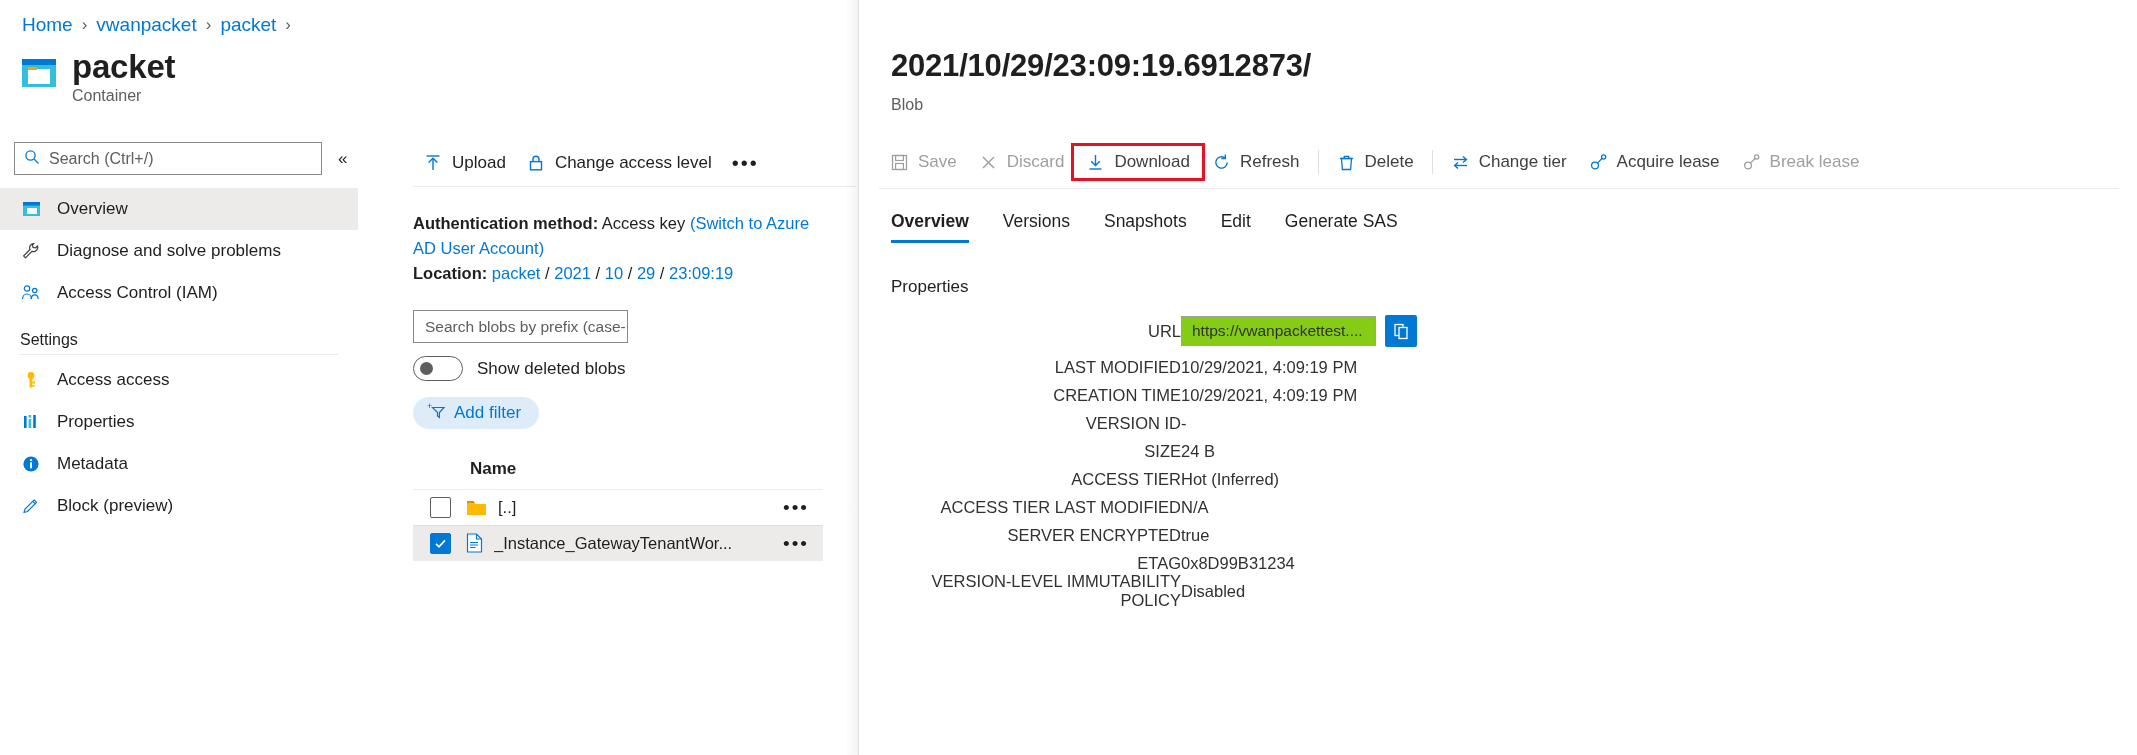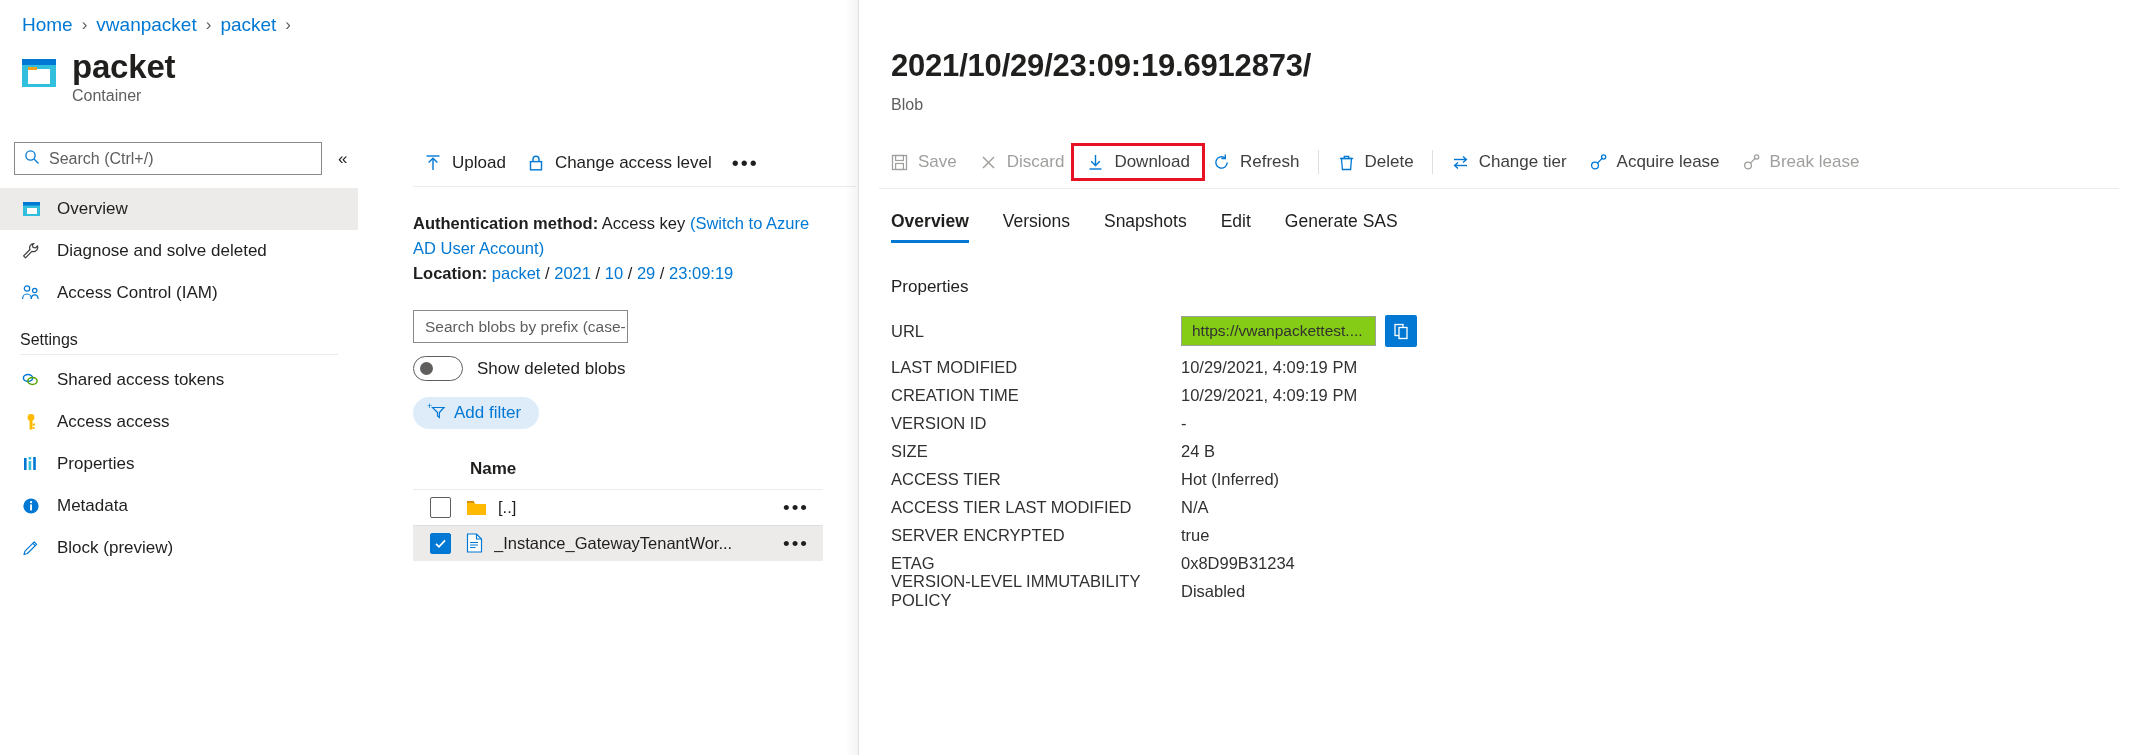--- a/index.html
+++ b/index.html
@@ -146,21 +146,21 @@
   .cmdbar-rule { position:absolute; left:20px; top:188px; width:1240px; height:1px; background:#edebe9; }
 
   .tabs { position:absolute; left: 32px; top: 205px; display:flex; align-items:flex-end; gap: 0; }
   .tab { font-size: 17.5px; color:#201f1e; padding: 6px 0 11px 0; margin-right: 34px; cursor:pointer; position:relative; }
   .tab.active { font-weight: 700; }
   .tab.active::after {
     content:""; position:absolute; left:0; right:0; bottom:0; height:3px; background:#0078d4;
   }
 
   .props-title { position:absolute; left: 32px; top: 277px; font-size: 17px; color:#201f1e; }
-  .ptable { position:absolute; left: 32px; top: 309px; width: 900px; }
+  .ptable { position:absolute; left: 32px; top: 309px; width: 900px; text-align: right; }
   .prow { display:flex; align-items:center; height: 28px; font-size: 16.5px; color:#323130; }
   .pkey { width: 290px; flex:none; }
   .pval { }
   .urlrow { display:flex; align-items:center; height: 44px; font-size:16.5px; color:#323130; }
   .url-field {
     width: 195px; height: 30px; background:#84cc16; border:1px solid #a19f9d;
     display:flex; align-items:center; padding: 8px 10px; font-size: 15.5px; color:#323130;
     white-space:nowrap; overflow:hidden;
   }
   .copy-btn {
@@ -222,47 +222,38 @@
         </span>
         <span>Overview</span>
       </div>
 
       <div class="nav-item">
         <span class="nav-ico">
           <svg width="20" height="20" viewBox="0 0 20 20">
             <path d="M13 2.5a4.3 4.3 0 0 0-4 6l-6.4 6.4 1.9 1.9 6.4-6.4a4.3 4.3 0 0 0 5.5-5.6L14.6 7 12 6.4l-.6-2.6 1.6-1.3z" fill="none" stroke="#3d3d3d" stroke-width="1.2" stroke-linejoin="round"></path>
           </svg>
         </span>
-        <span>Diagnose and solve deleted</span>
+        <span>Diagnose and solve problems</span>
       </div>
 
       <div class="nav-item">
         <span class="nav-ico">
           <svg width="20" height="20" viewBox="0 0 20 20">
             <circle cx="6" cy="5.5" r="2.7" fill="none" stroke="#0078d4" stroke-width="1.2"></circle>
             <path d="M1.6 16c0-3 2-5 4.4-5s4.4 2 4.4 5" fill="none" stroke="#0078d4" stroke-width="1.2"></path>
             <circle cx="13.7" cy="7.5" r="2.2" fill="none" stroke="#0078d4" stroke-width="1.2"></circle>
             <path d="M10.3 16c0-2.5 1.6-4.2 3.4-4.2s3.4 1.7 3.4 4.2" fill="none" stroke="#0078d4" stroke-width="1.2"></path>
           </svg>
         </span>
         <span>Access Control (IAM)</span>
       </div>
 
       <div class="nav-group-title">Settings</div>
       <div class="nav-divider"></div>
 
-      <div class="nav-item">
-        <span class="nav-ico">
-          <svg width="20" height="20" viewBox="0 0 20 20">
-            <ellipse cx="7" cy="8" rx="4.6" ry="3.4" fill="none" stroke="#0078d4" stroke-width="1.5"></ellipse>
-            <ellipse cx="11.5" cy="11" rx="4.6" ry="3.4" fill="none" stroke="#57a300" stroke-width="1.5"></ellipse>
-          </svg>
-        </span>
-        <span>Shared access tokens</span>
-      </div>
 
       <div class="nav-item">
         <span class="nav-ico">
           <svg width="20" height="20" viewBox="0 0 20 20">
             <circle cx="10" cy="5.5" r="3.4" fill="#ffb900"></circle>
             <rect x="8.6" y="8" width="2.8" height="9.5" fill="#ffb900"></rect>
             <rect x="11.4" y="11.5" width="2.6" height="2" fill="#ffb900"></rect>
             <rect x="11.4" y="15" width="2.2" height="1.8" fill="#ffb900"></rect>
           </svg>
         </span>

